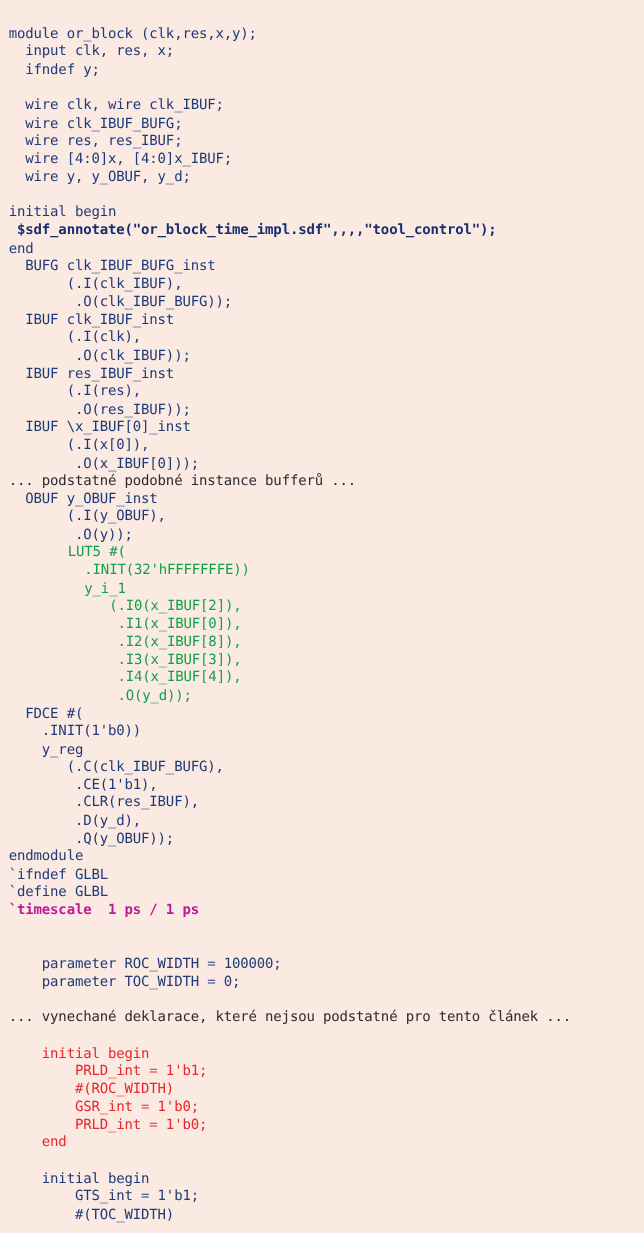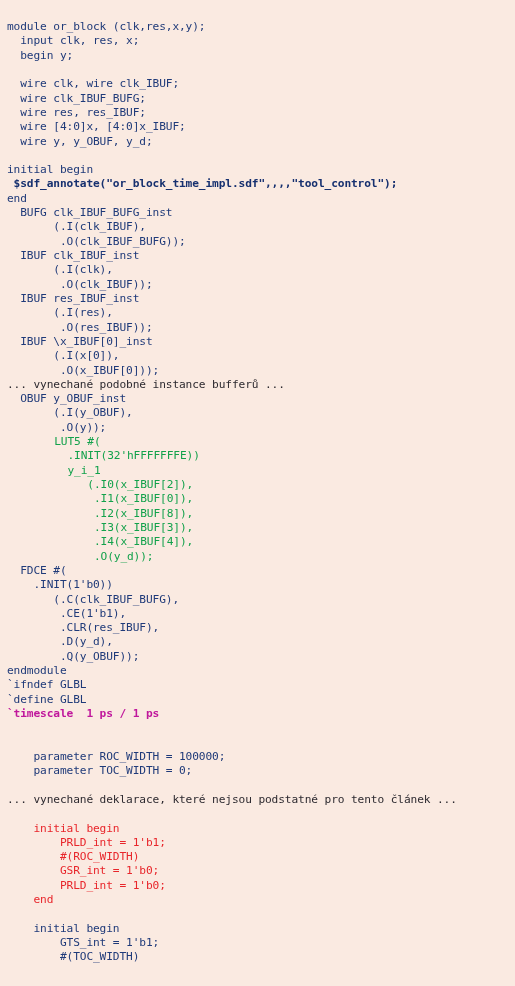--- a/index.html
+++ b/index.html
@@ -44,21 +44,21 @@
   .c-magenta { color: #c0179c; font-weight: bold; }
   .c-grey    { color: #2d2a30; }
   .blank { color: transparent; }
 </style>
 </head>
 <body>
 
 <div id="code-listing">
     <span class="code-line c-navy">module or_block (clk,res,x,y);</span>
     <span class="code-line c-navy">  input clk, res, x;</span>
-    <span class="code-line c-navy">  begin y;</span>
+    <span class="code-line c-navy">  ifndef y;</span>
     <span class="code-line c-default blank">&nbsp;</span>
     <span class="code-line c-navy">  wire clk, wire clk_IBUF;</span>
     <span class="code-line c-navy">  wire clk_IBUF_BUFG;</span>
     <span class="code-line c-navy">  wire res, res_IBUF;</span>
     <span class="code-line c-navy">  wire [4:0]x, [4:0]x_IBUF;</span>
     <span class="code-line c-navy">  wire y, y_OBUF, y_d;</span>
     <span class="code-line c-default blank">&nbsp;</span>
     <span class="code-line c-navy">initial begin</span>
     <span class="code-line c-navy-b"> $sdf_annotate("or_block_time_impl.sdf",,,,"tool_control");</span>
     <span class="code-line c-navy">end</span>
@@ -67,35 +67,36 @@
     <span class="code-line c-navy">        .O(clk_IBUF_BUFG));</span>
     <span class="code-line c-navy">  IBUF clk_IBUF_inst</span>
     <span class="code-line c-navy">       (.I(clk),</span>
     <span class="code-line c-navy">        .O(clk_IBUF));</span>
     <span class="code-line c-navy">  IBUF res_IBUF_inst</span>
     <span class="code-line c-navy">       (.I(res),</span>
     <span class="code-line c-navy">        .O(res_IBUF));</span>
     <span class="code-line c-navy">  IBUF \x_IBUF[0]_inst</span>
     <span class="code-line c-navy">       (.I(x[0]),</span>
     <span class="code-line c-navy">        .O(x_IBUF[0]));</span>
-    <span class="code-line c-grey">... vynechané podobné instance bufferů ...</span>
+    <span class="code-line c-grey">... podstatné podobné instance bufferů ...</span>
     <span class="code-line c-navy">  OBUF y_OBUF_inst</span>
     <span class="code-line c-navy">       (.I(y_OBUF),</span>
     <span class="code-line c-navy">        .O(y));</span>
     <span class="code-line c-green">  LUT5 #(</span>
     <span class="code-line c-green">    .INIT(32'hFFFFFFFE))</span>
     <span class="code-line c-green">    y_i_1</span>
     <span class="code-line c-green">       (.I0(x_IBUF[2]),</span>
     <span class="code-line c-green">        .I1(x_IBUF[0]),</span>
     <span class="code-line c-green">        .I2(x_IBUF[8]),</span>
     <span class="code-line c-green">        .I3(x_IBUF[3]),</span>
     <span class="code-line c-green">        .I4(x_IBUF[4]),</span>
     <span class="code-line c-green">        .O(y_d));</span>
     <span class="code-line c-navy">  FDCE #(</span>
     <span class="code-line c-navy">    .INIT(1'b0))</span>
+    <span class="code-line c-navy">    y_reg</span>
     <span class="code-line c-navy">       (.C(clk_IBUF_BUFG),</span>
     <span class="code-line c-navy">        .CE(1'b1),</span>
     <span class="code-line c-navy">        .CLR(res_IBUF),</span>
     <span class="code-line c-navy">        .D(y_d),</span>
     <span class="code-line c-navy">        .Q(y_OBUF));</span>
     <span class="code-line c-navy">endmodule</span>
     <span class="code-line c-navy">`ifndef GLBL</span>
     <span class="code-line c-navy">`define GLBL</span>
     <span class="code-line c-magenta">`timescale  1 ps / 1 ps</span>
     <span class="code-line c-default blank">&nbsp;</span>

